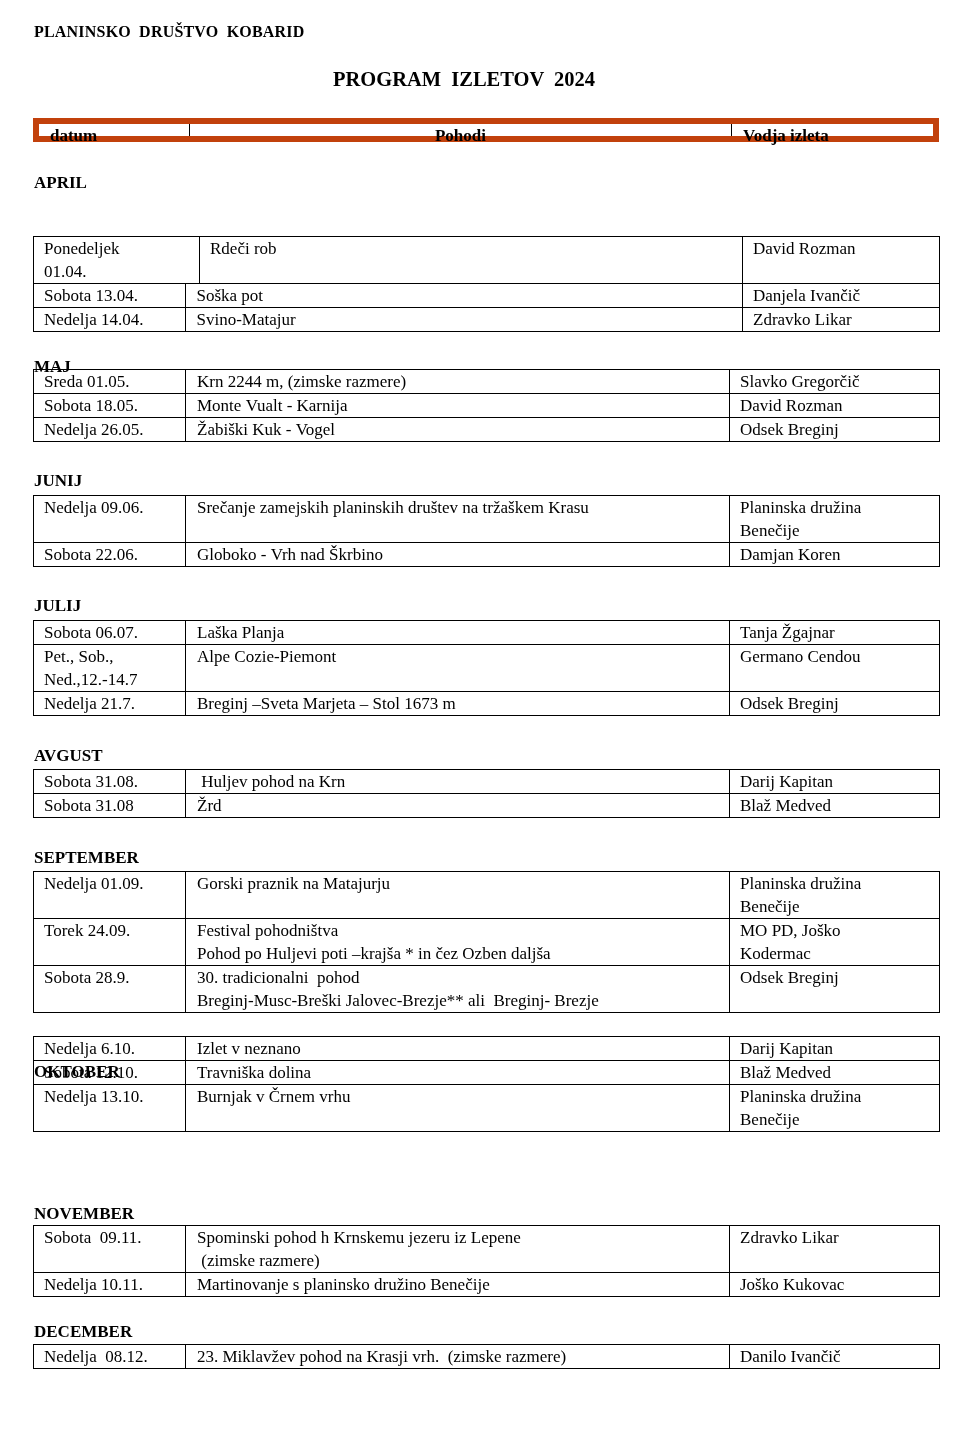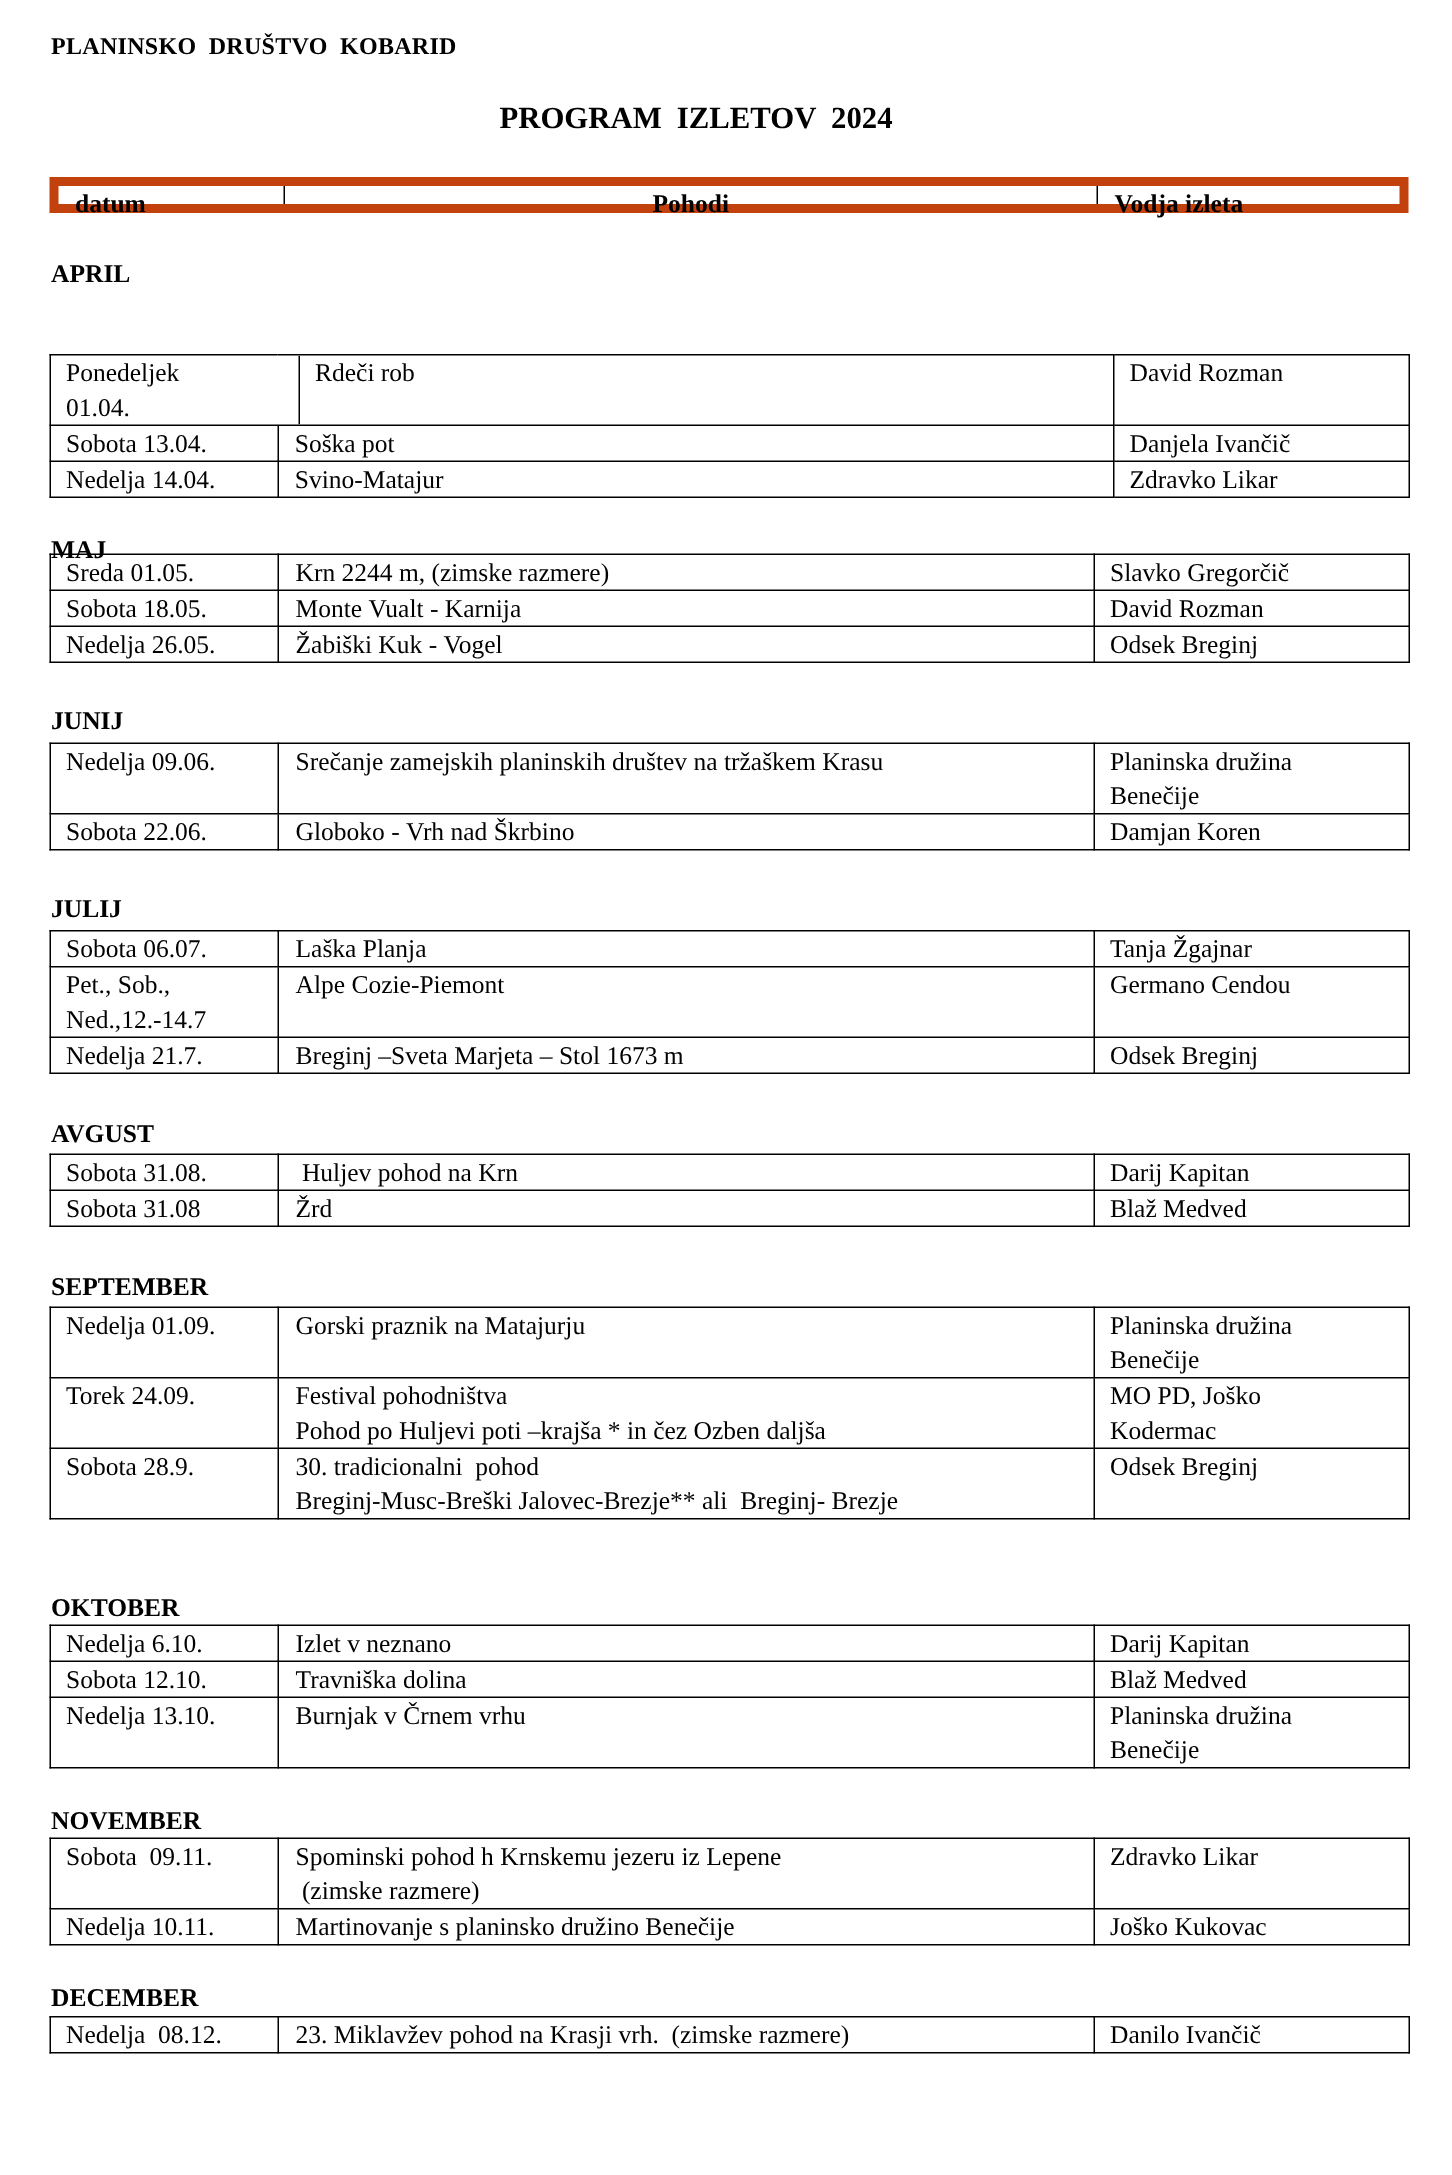--- a/index.html
+++ b/index.html
@@ -262,21 +262,21 @@
             <span class="lbl">30.&nbsp;tradicionalni&nbsp;&nbsp;pohod</span>
             <span class="lbl">Breginj-Musc-Breški&nbsp;Jalovec-Brezje**&nbsp;ali&nbsp;&nbsp;Breginj-&nbsp;Brezje</span>
           </td>
           <td class="c3">
             <span class="lbl">Odsek&nbsp;Breginj</span>
           </td>
         </tr>
       </tbody>
     </table>
     <div class="month" style="top: 1062px;">OKTOBER</div>
-    <table class="tbl" style="top: 1083px;">
+    <table class="tbl" style="top: 1036px;">
       <tbody>
         <tr>
           <td class="c1">
             <span class="lbl">Nedelja&nbsp;6.10.</span>
           </td>
           <td class="c2">
             <span class="lbl">Izlet&nbsp;v&nbsp;neznano</span>
           </td>
           <td class="c3">
             <span class="lbl">Darij&nbsp;Kapitan</span>

